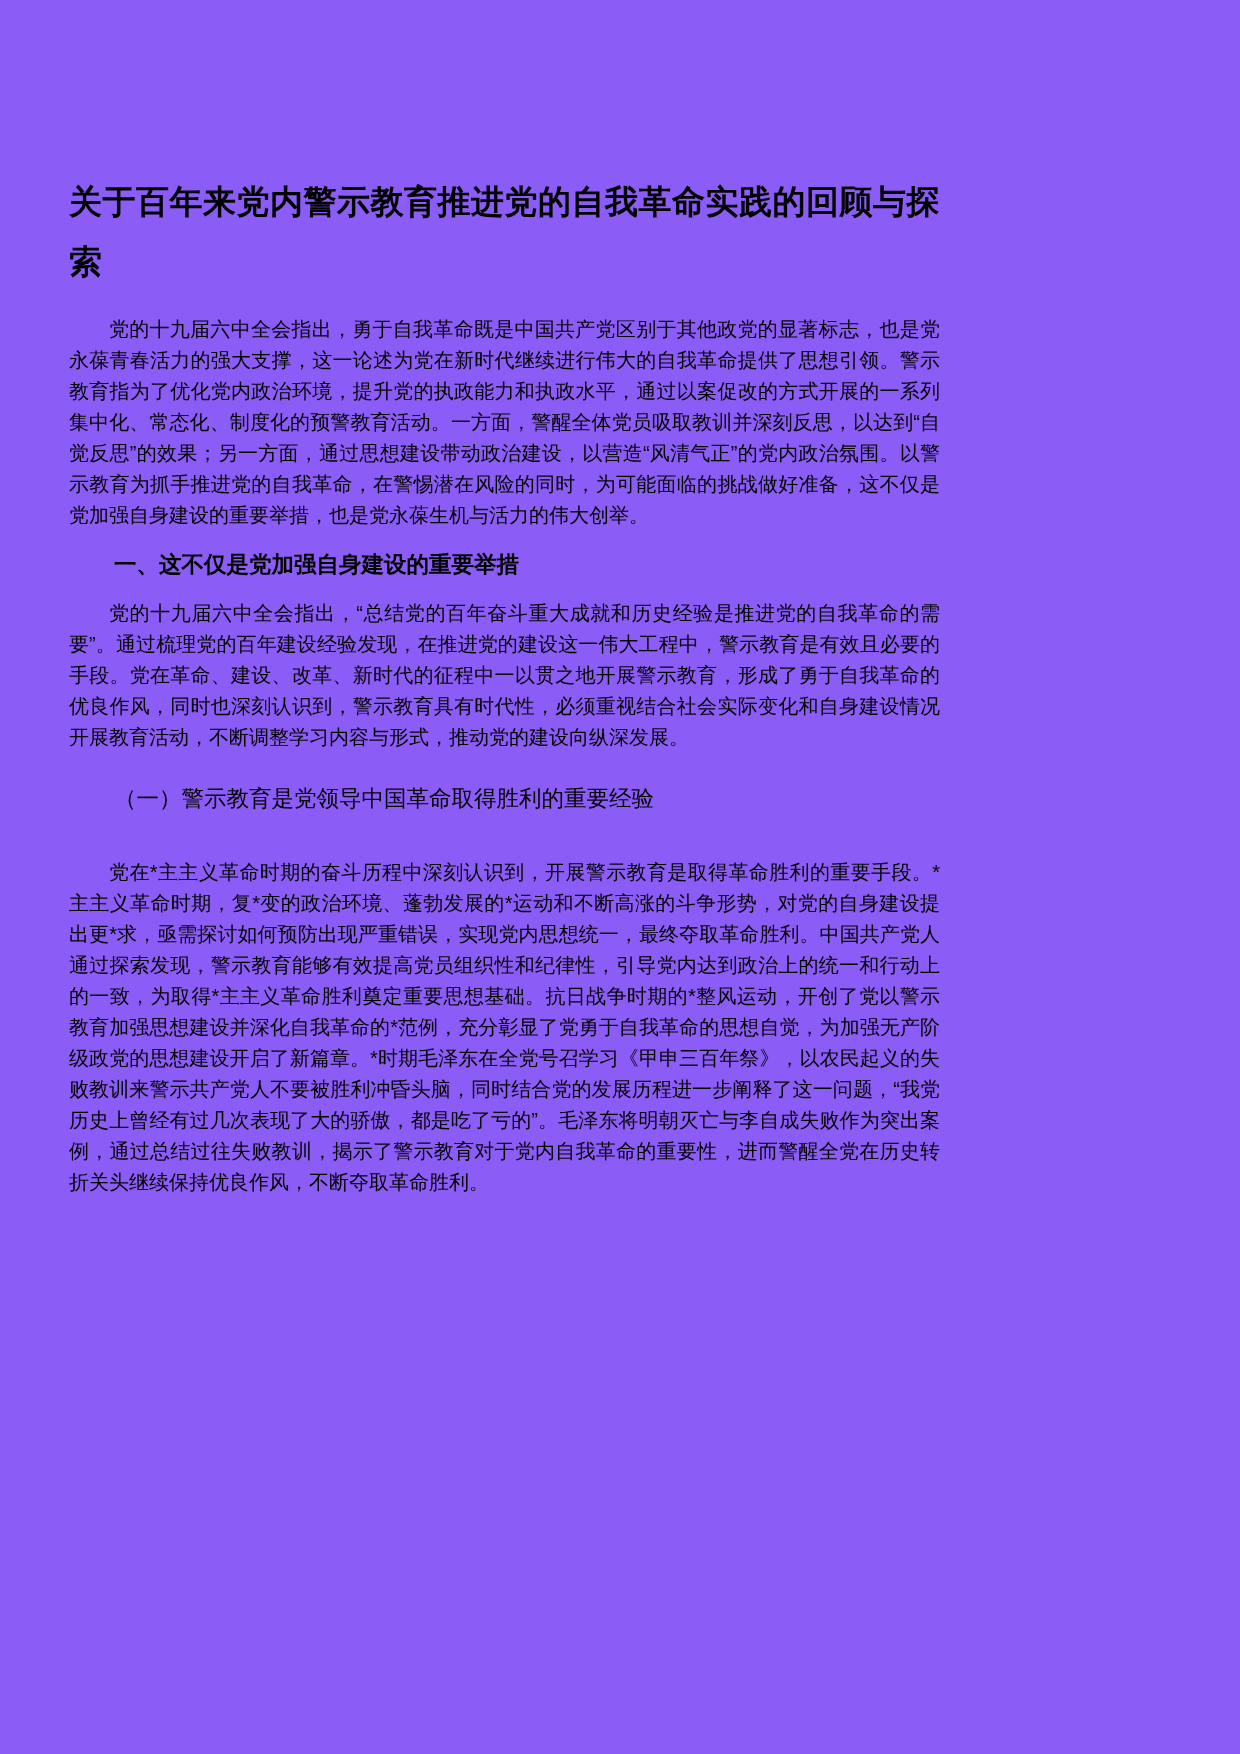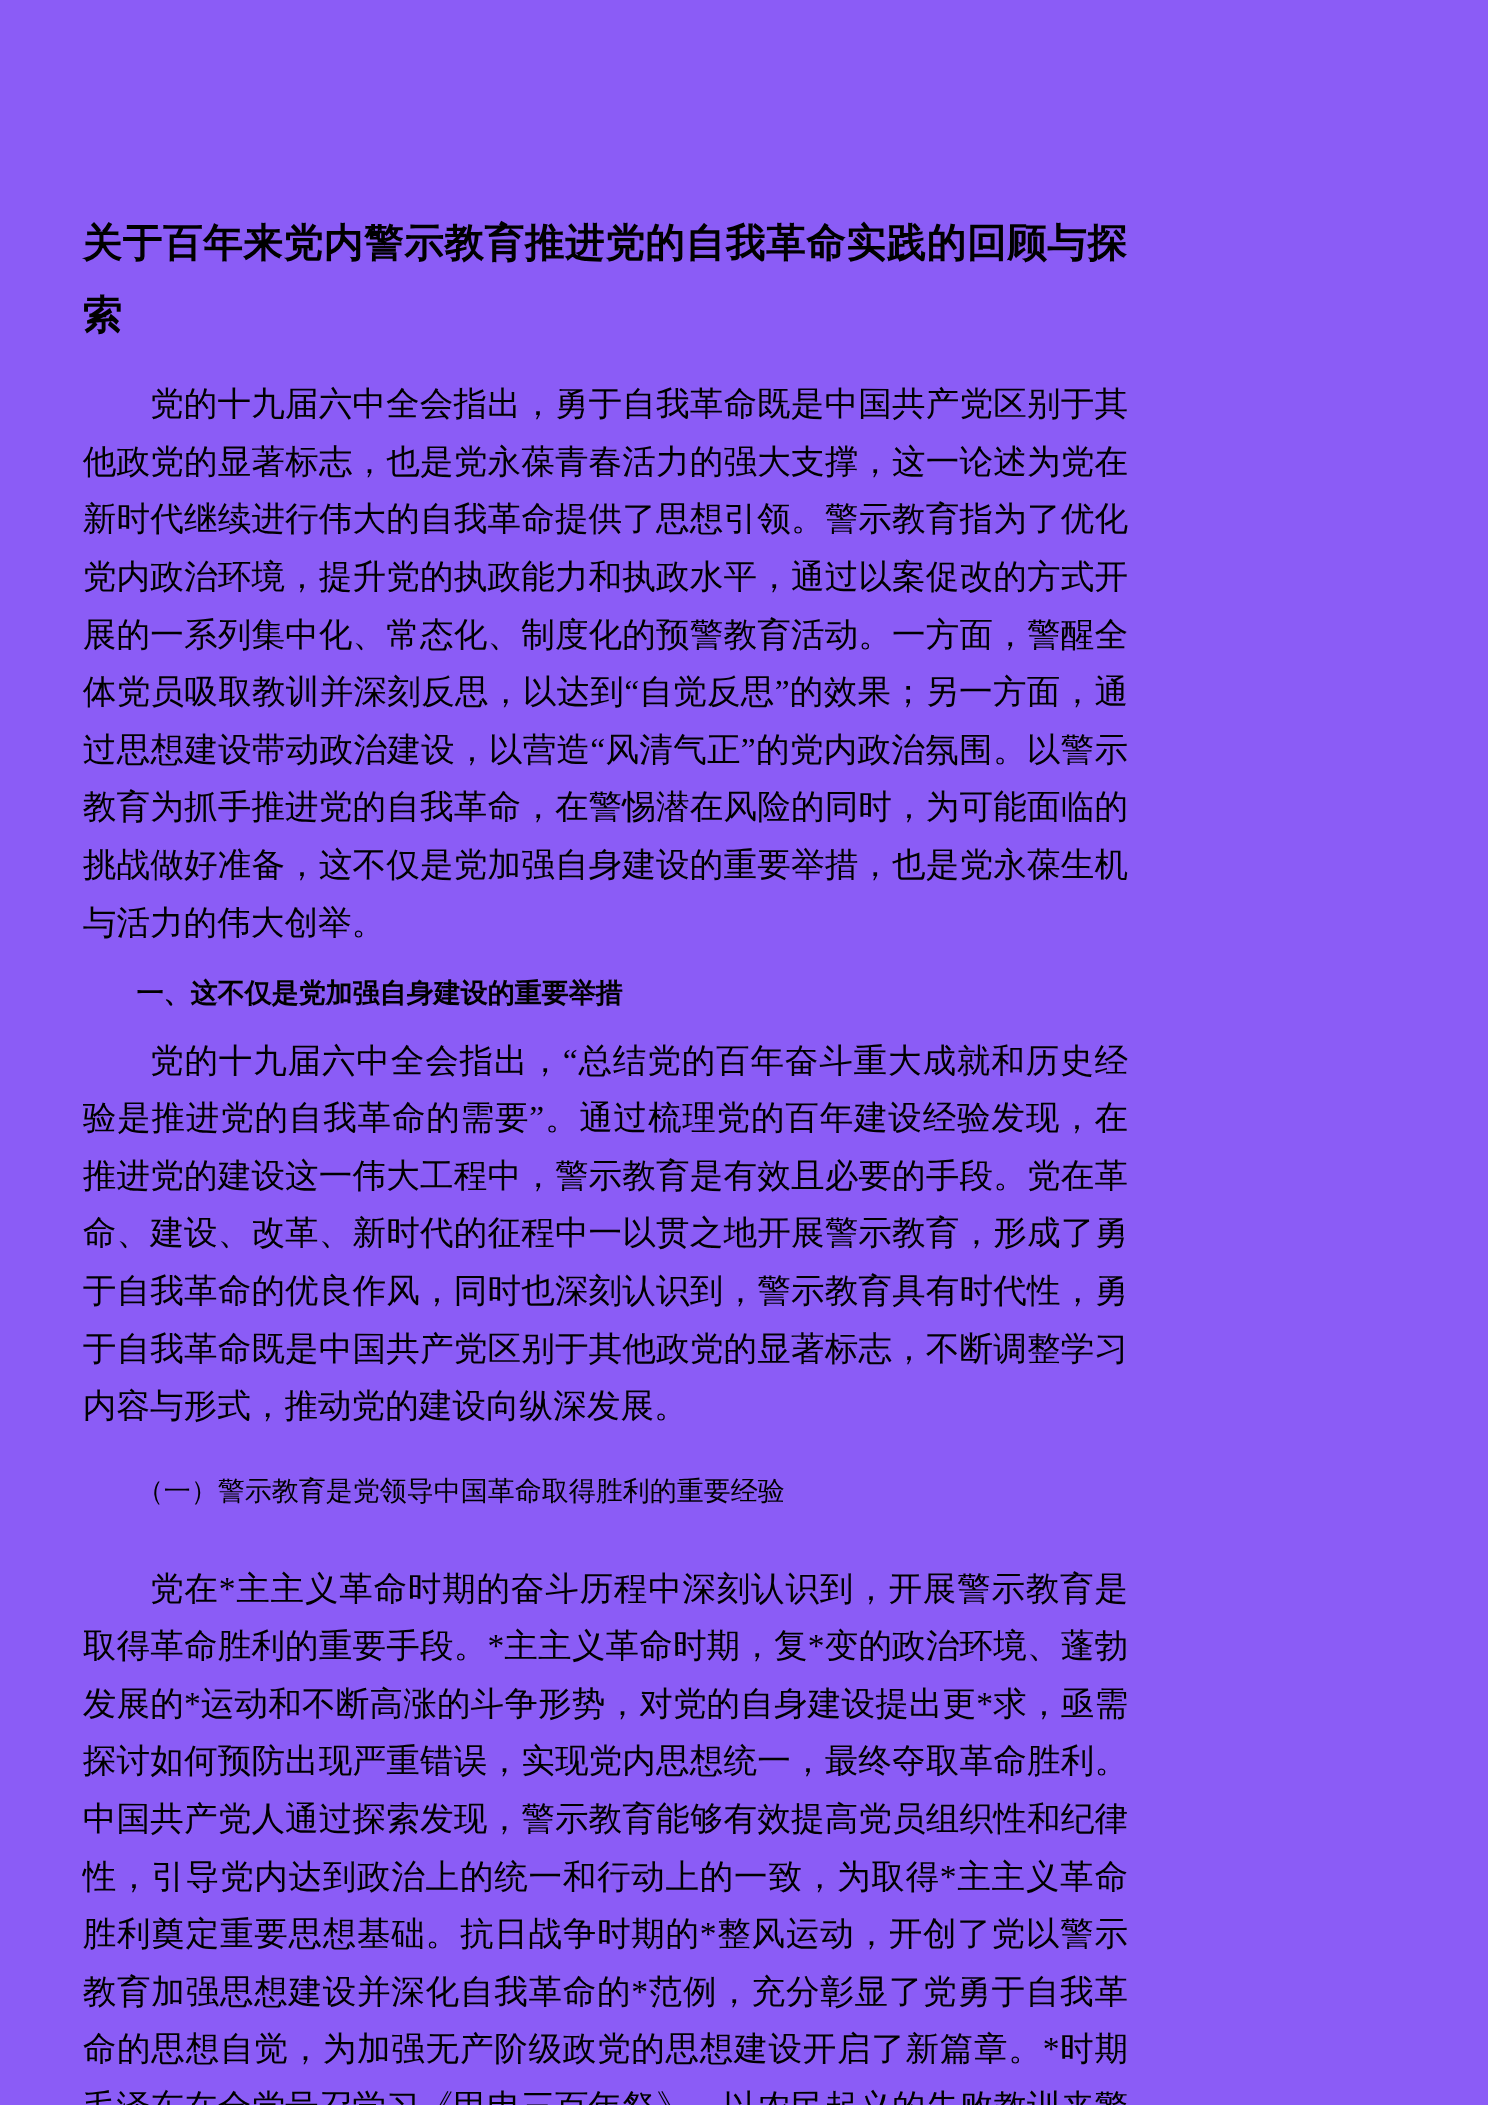--- a/index.html
+++ b/index.html
@@ -20,23 +20,23 @@
     font-family: "Liberation Sans", "DejaVu Sans", sans-serif;
     font-weight: 700;
     font-size: 33px;
     line-height: 60px;
     margin: 0 0 22px 0;
     text-align: justify;
     letter-spacing: 0.5px;
     color: #000000;
   }
   .body-para {
-    font-family: Liberation Serif, serif;
-    font-size: 28px;
-    line-height: 48px;
+    font-family: Liberation Sans, sans-serif;
+    font-size: 20px;
+    line-height: 31px;
     text-align: justify;
     text-justify: inter-ideograph;
     text-indent: 2em;
     margin: 0;
     color: #000000;
     word-break: break-all;
   }
   .section-heading {
     font-family: "Liberation Sans", "DejaVu Sans", sans-serif;
     font-weight: 700;
@@ -60,19 +60,19 @@
 <body>
 
 <div class="page">
 
   <h1 class="doc-title">关于百年来党内警示教育推进党的自我革命实践的回顾与探索</h1>
 
   <p class="body-para">党的十九届六中全会指出，勇于自我革命既是中国共产党区别于其他政党的显著标志，也是党永葆青春活力的强大支撑，这一论述为党在新时代继续进行伟大的自我革命提供了思想引领。警示教育指为了优化党内政治环境，提升党的执政能力和执政水平，通过以案促改的方式开展的一系列集中化、常态化、制度化的预警教育活动。一方面，警醒全体党员吸取教训并深刻反思，以达到“自觉反思”的效果；另一方面，通过思想建设带动政治建设，以营造“风清气正”的党内政治氛围。以警示教育为抓手推进党的自我革命，在警惕潜在风险的同时，为可能面临的挑战做好准备，这不仅是党加强自身建设的重要举措，也是党永葆生机与活力的伟大创举。</p>
 
   <h2 class="section-heading">一、这不仅是党加强自身建设的重要举措</h2>
 
-  <p class="body-para">党的十九届六中全会指出，“总结党的百年奋斗重大成就和历史经验是推进党的自我革命的需要”。通过梳理党的百年建设经验发现，在推进党的建设这一伟大工程中，警示教育是有效且必要的手段。党在革命、建设、改革、新时代的征程中一以贯之地开展警示教育，形成了勇于自我革命的优良作风，同时也深刻认识到，警示教育具有时代性，勇于自我革命既是中国共产党区别于其他政党的显著标志，不断调整学习内容与形式，推动党的建设向纵深发展。</p>
+  <p class="body-para">党的十九届六中全会指出，“总结党的百年奋斗重大成就和历史经验是推进党的自我革命的需要”。通过梳理党的百年建设经验发现，在推进党的建设这一伟大工程中，警示教育是有效且必要的手段。党在革命、建设、改革、新时代的征程中一以贯之地开展警示教育，形成了勇于自我革命的优良作风，同时也深刻认识到，警示教育具有时代性，必须重视结合社会实际变化和自身建设情况开展教育活动，不断调整学习内容与形式，推动党的建设向纵深发展。</p>
 
   <h3 class="sub-heading">（一）警示教育是党领导中国革命取得胜利的重要经验</h3>
 
   <p class="body-para">党在*主主义革命时期的奋斗历程中深刻认识到，开展警示教育是取得革命胜利的重要手段。*主主义革命时期，复*变的政治环境、蓬勃发展的*运动和不断高涨的斗争形势，对党的自身建设提出更*求，亟需探讨如何预防出现严重错误，实现党内思想统一，最终夺取革命胜利。中国共产党人通过探索发现，警示教育能够有效提高党员组织性和纪律性，引导党内达到政治上的统一和行动上的一致，为取得*主主义革命胜利奠定重要思想基础。抗日战争时期的*整风运动，开创了党以警示教育加强思想建设并深化自我革命的*范例，充分彰显了党勇于自我革命的思想自觉，为加强无产阶级政党的思想建设开启了新篇章。*时期毛泽东在全党号召学习《甲申三百年祭》，以农民起义的失败教训来警示共产党人不要被胜利冲昏头脑，同时结合党的发展历程进一步阐释了这一问题，“我党历史上曾经有过几次表现了大的骄傲，都是吃了亏的”。毛泽东将明朝灭亡与李自成失败作为突出案例，通过总结过往失败教训，揭示了警示教育对于党内自我革命的重要性，进而警醒全党在历史转折关头继续保持优良作风，不断夺取革命胜利。</p>
 
 </div>
 
 </body></html>

